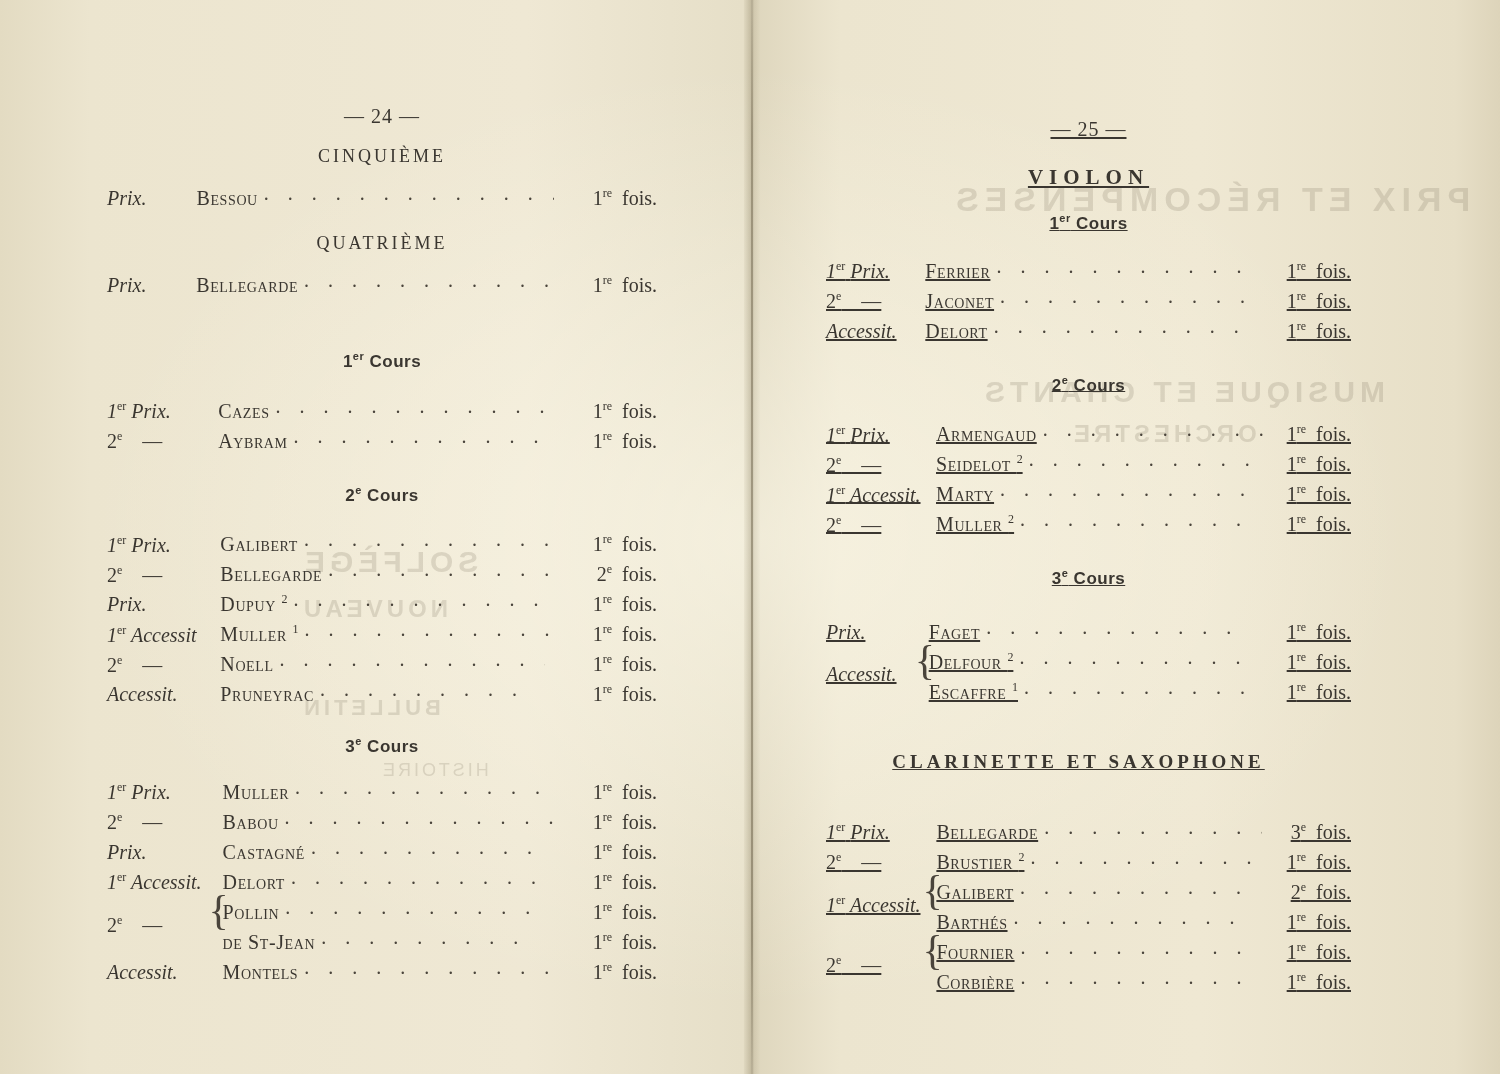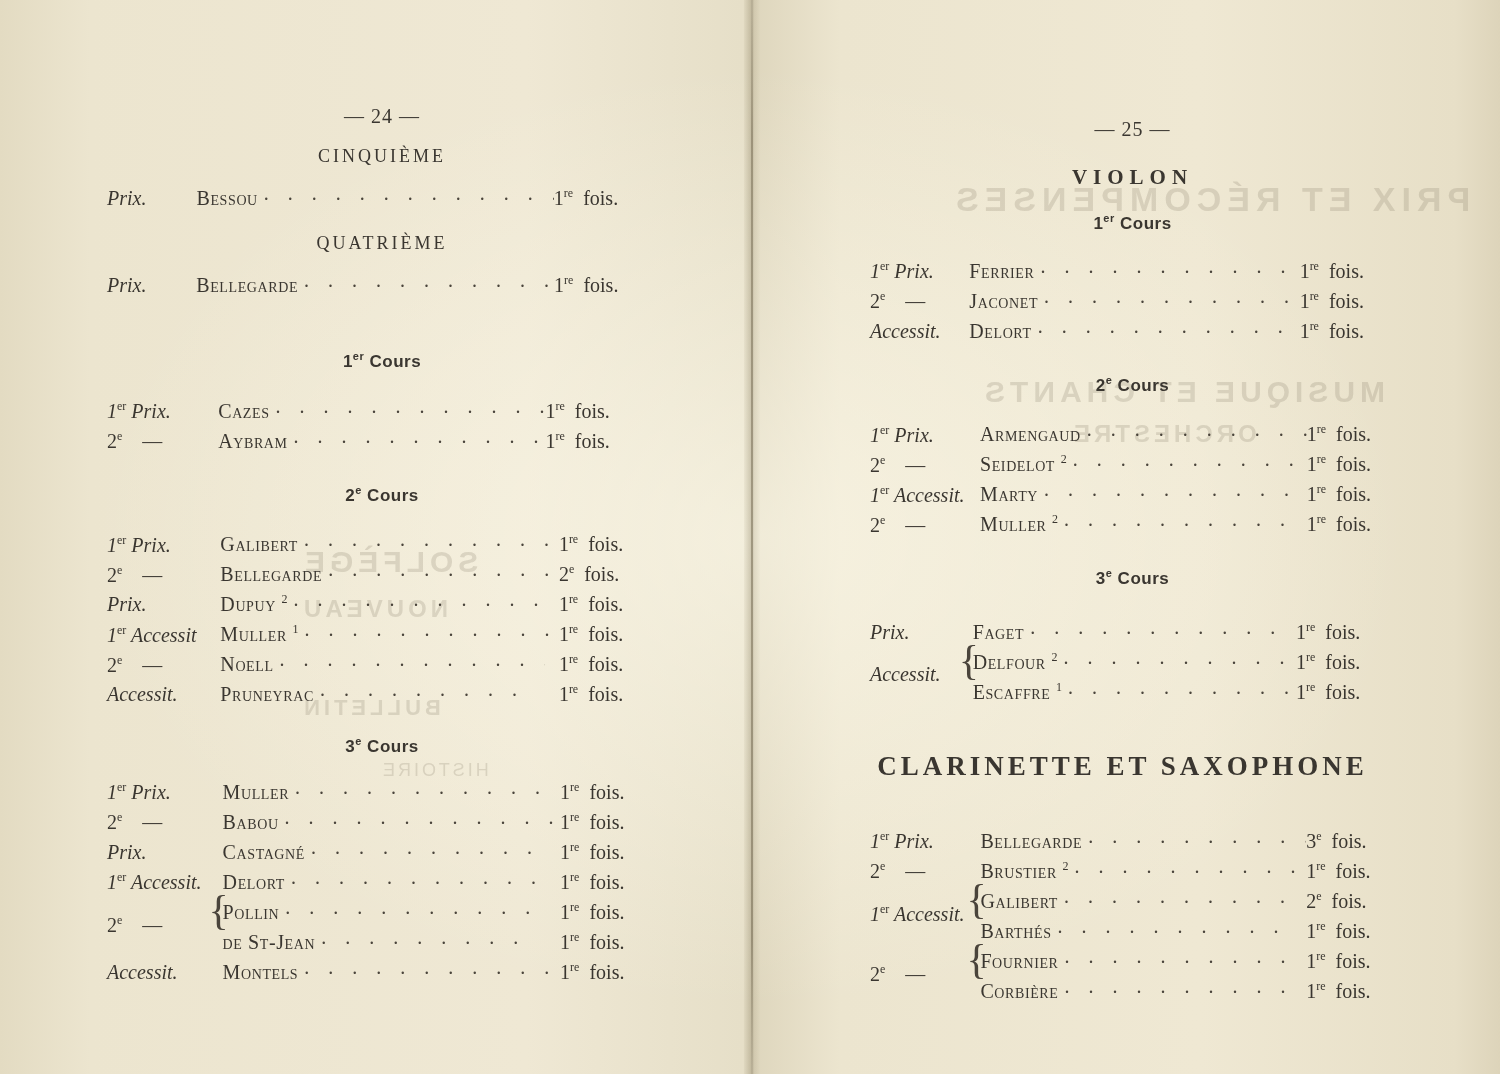--- a/index.html
+++ b/index.html
@@ -38,21 +38,21 @@
     bottom: 8px;
     width: 2px;
     background: linear-gradient(180deg, rgba(120,110,85,0.0) 0%, rgba(120,110,85,0.45) 12%, rgba(120,110,85,0.5) 88%, rgba(120,110,85,0.0) 100%);
   }
   .page {
     position: absolute;
     top: 0;
     height: 1074px;
   }
   .page-left { left: 12px; width: 750px; }
-  .page-right { left: 750px; width: 750px; }
+  .page-right { left: 706px; width: 750px; text-decoration: underline; }
 
   .folio {
     text-align: center;
     font-size: 20px;
     letter-spacing: 1px;
     font-family: "Liberation Serif", serif;
   }
 
   .section-head {
     text-align: center;
@@ -60,21 +60,21 @@
     letter-spacing: 3px;
     font-weight: normal;
     font-family: "Liberation Serif", serif;
   }
   .section-head.big {
     font-size: 21px;
     letter-spacing: 6px;
     font-weight: bold;
   }
   .section-head.wide {
-    font-size: 27px;
+    font-size: 19px;
     letter-spacing: 4px;
     font-weight: bold;
   }
   .course-head {
     text-align: center;
     font-size: 17px;
     font-weight: bold;
     font-family: "Liberation Sans", sans-serif;
     letter-spacing: 0.5px;
   }
@@ -98,21 +98,21 @@
   td.rank.dash { font-style: normal; }
   td.rank sup { font-style: normal; font-size: 12px; }
   td.name {
     position: relative;
     font-variant: small-caps;
     letter-spacing: 0.6px;
   }
   td.name sup { font-size: 12px; letter-spacing: 0; }
   td.count {
     width: 150px;
-    text-align: left;
+    text-align: right;
     padding-left: 14px;
   }
   td.count sup { font-size: 12px; }
 
   .leader {
     display: inline-block;
     overflow: hidden;
     white-space: nowrap;
     letter-spacing: 7px;
     color: #4a443b;

